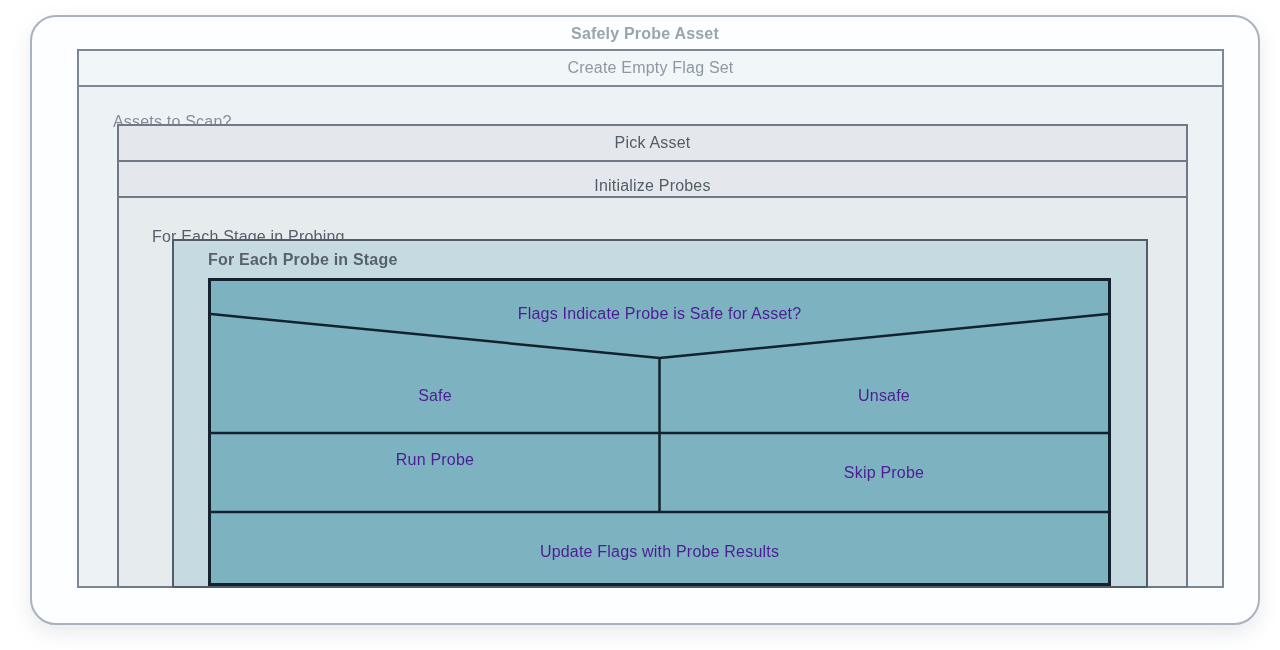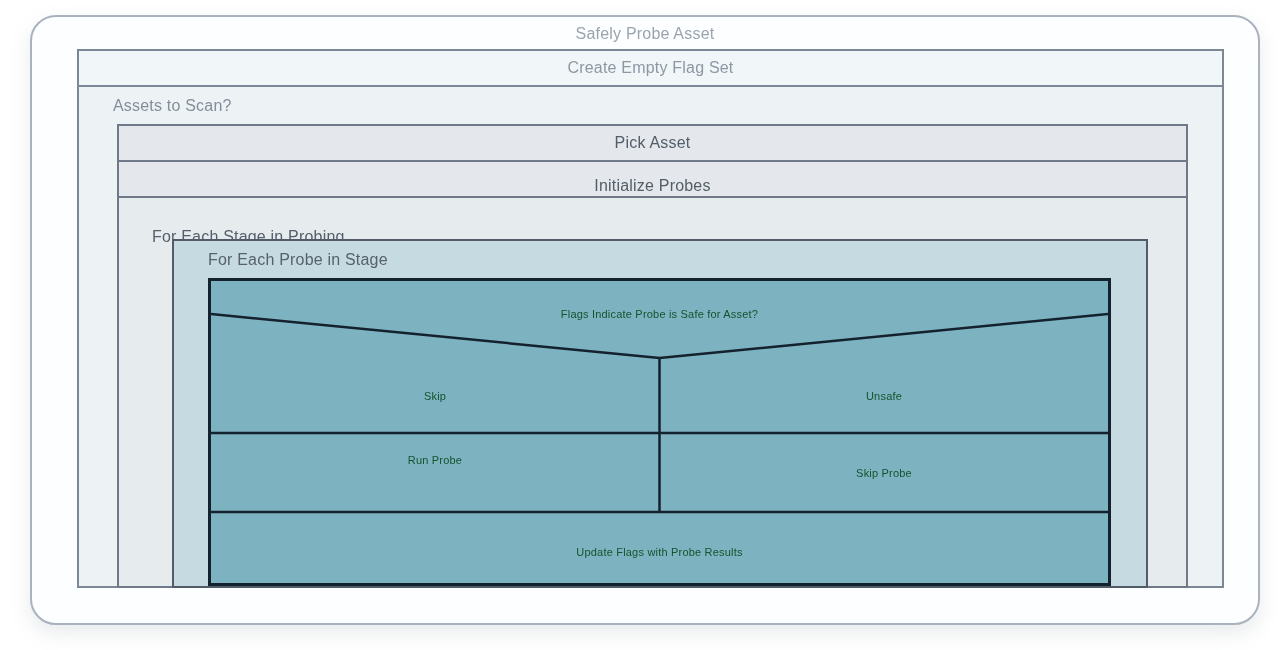--- a/index.html
+++ b/index.html
@@ -21,21 +21,21 @@
   .outer {
     left: 30px; top: 15px; width: 1230px; height: 610px;
     background: #fcfeff;
     border: 2px solid #aab2be;
     border-radius: 26px;
     box-shadow: 0 8px 20px rgba(125,136,152,0.18);
   }
   .outer-title {
     position: absolute; left: 0; top: 6px; width: 100%;
     text-align: center; font-size: 16px; line-height: 22px;
-    color: #9aa4ae; font-weight: 400; letter-spacing: 0.2px;
+    color: #9aa4ae; font-weight: 700; letter-spacing: 0.2px;
   }
 
   
   .row-box {
     background: #e4e8ec;
     border: 2px solid #6f7987;
     display: flex; align-items: center; justify-content: center;
     font-size: 16px; color: #535d67; font-weight: 500; letter-spacing: 0.2px;
   }
 
@@ -46,21 +46,21 @@
     display: flex; align-items: center; justify-content: center;
     font-size: 16px; color: #8d98a3; font-weight: 500; letter-spacing: 0.2px;
   }
 
   .assets-box {
     left: 77px; top: 85px; width: 1147px; height: 503px;
     background: #edf2f5;
     border: 2px solid #7d8897;
   }
   .assets-label {
-    padding: 8px 0 0 34px;
+    padding: 24px 0 0 34px;
     font-size: 16px; line-height: 22px;
     color: #838e99; font-weight: 500; letter-spacing: 0.2px;
   }
 
   .pick-box  { left: 117px; top: 124px; width: 1071px; height: 38px; }
   .init-box  { left: 117px; top: 160px; width: 1071px; height: 52px; }
 
   .stage-box {
     left: 117px; top: 196px; width: 1071px; height: 392px;
     background: #e6ebee;
@@ -73,34 +73,34 @@
   }
 
   .probe-box {
     left: 172px; top: 239px; width: 976px; height: 349px;
     background: #c6dbe1;
     border: 2px solid #525c68;
   }
   .probe-label {
     padding: 8px 0 0 34px;
     font-size: 16px; line-height: 22px;
-    color: #57616c; font-weight: 400; letter-spacing: 0.2px;
+    color: #57616c; font-weight: 700; letter-spacing: 0.2px;
   }
 
   
   .decision-block {
     left: 208px; top: 278px; width: 903px; height: 308px;
     background: #7db2c0;
     border: 3px solid #14222e;
   }
   .decision-svg { position: absolute; left: 0; top: 0; }
   .cell {
     position: absolute;
     display: flex; align-items: center; justify-content: center;
-    font-size: 11px; color: #14532d; font-weight: 500; letter-spacing: 0.2px;
+    font-size: 16px; color: #4c1d95; font-weight: 500; letter-spacing: 0.2px;
     text-align: center;
   }
   .cell-condition { left: 0; top: 0;     width: 897px; height: 66px; }
   .cell-safe      { left: 0; top: 77px;  width: 448px; height: 75px; }
   .cell-unsafe    { left: 449px; top: 77px;  width: 448px; height: 75px; }
   .cell-run       { left: 0; top: 139px; width: 448px; height: 79px; }
   .cell-skip      { left: 449px; top: 152px; width: 448px; height: 79px; }
   .cell-update    { left: 0; top: 231px; width: 897px; height: 79px; }
 </style>
 </head>
@@ -133,21 +133,21 @@
   <div class="box decision-block">
     <svg class="decision-svg" width="897" height="302" viewBox="0 0 897 302">
       <path d="M 0,33 L 448.5,77 L 897,33" fill="none" stroke="#14222e" stroke-width="2.5"></path>
       <line x1="448.5" y1="77" x2="448.5" y2="231" stroke="#14222e" stroke-width="2.5"></line>
       <line x1="0" y1="152" x2="897" y2="152" stroke="#14222e" stroke-width="2.5"></line>
       <line x1="0" y1="231" x2="897" y2="231" stroke="#14222e" stroke-width="2.5"></line>
     </svg>
 
     <div class="cell cell-condition">Flags Indicate Probe is Safe for Asset?</div>
 
-    <div class="cell cell-safe">Skip</div>
+    <div class="cell cell-safe">Safe</div>
 
     <div class="cell cell-unsafe">Unsafe</div>
 
     <div class="cell cell-run">Run Probe</div>
 
     <div class="cell cell-skip">Skip Probe</div>
 
     <div class="cell cell-update">Update Flags with Probe Results</div>
   </div>
 

